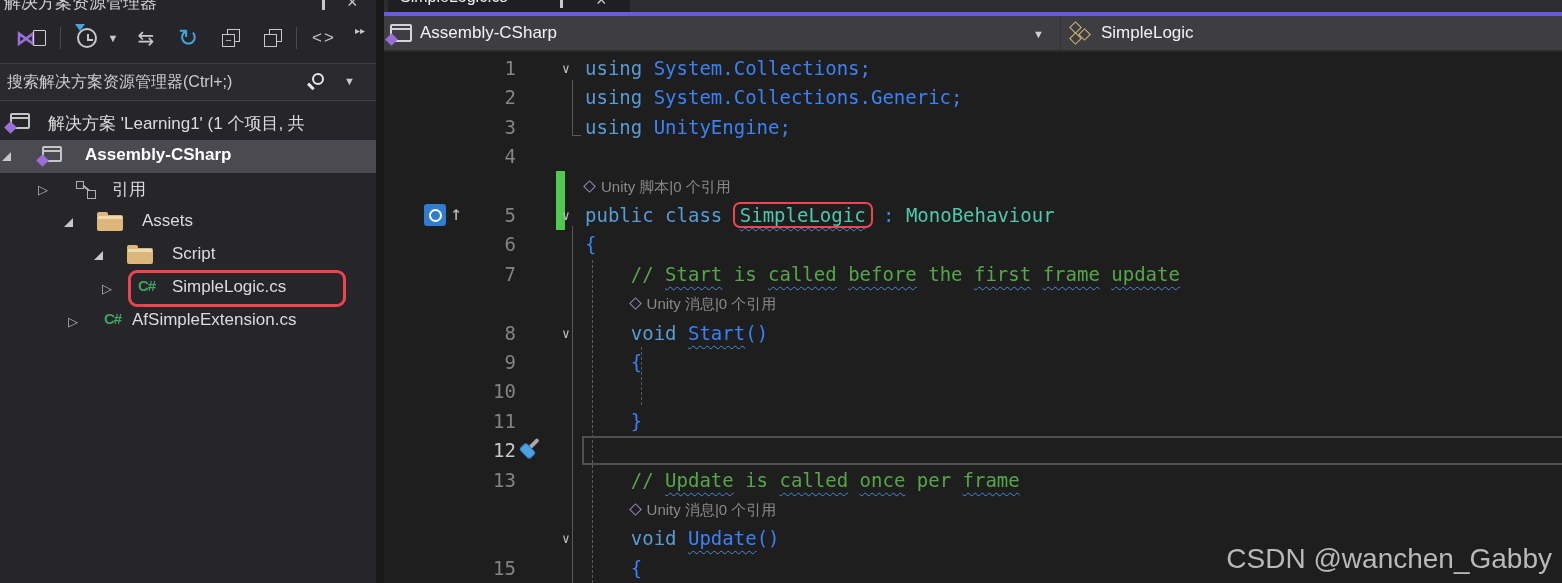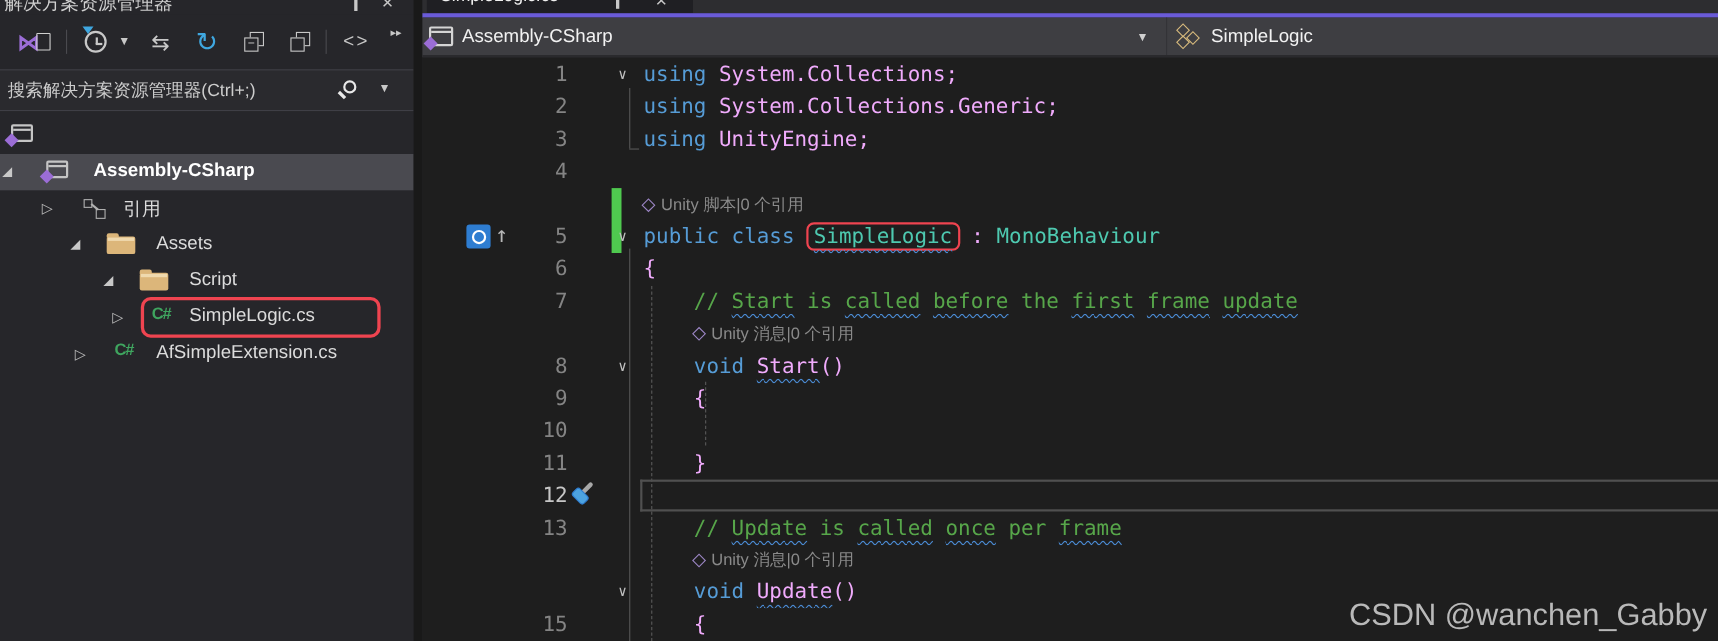--- a/index.html
+++ b/index.html
@@ -85,21 +85,21 @@
   .class-ic .d1 { left:2px; top:1px; } .class-ic .d2 { left:11px; top:8px; } .class-ic .d3 { left:2px; top:12px; }
 
   
   #code { position:absolute; left:0; top:54px; width:1178px; height:529px;
     font-family:"DejaVu Sans Mono","Liberation Mono",monospace; font-size:19px; }
   .crow { position:absolute; left:0; width:1178px; height:29px; line-height:29px; white-space:pre; }
   .lnum { position:absolute; left:0; top:0; width:132px; text-align:right; color:#848484; font-size:19px; }
   .lnum.cur { color:#c6c6c6; }
   .chev { position:absolute; left:178px; top:0; color:#c0c0c0; font-size:13px; }
   .ctext { position:absolute; left:201px; top:0; }
-  .kw { color:#569cd6; } .pl { color:#f0abfc; } .ty { color:#4ec9b0; } .cm { color:#57a64a; }
+  .kw { color:#569cd6; } .pl { color:#3b82f6; } .ty { color:#4ec9b0; } .cm { color:#57a64a; }
   .sq { text-decoration:underline; text-decoration-style:wavy; text-decoration-color:#4a8bd4;
     text-decoration-thickness:1.4px; text-underline-offset:5px; }
   .tok-box { border:2.5px solid #ef4450; border-radius:7px; padding:0 5px; margin:0 -1px; }
   .lens { position:absolute; top:0; height:29px; color:#8a8a8a;
     font-size:15px; font-family:"Liberation Sans",sans-serif; line-height:29px; display:flex; align-items:center; }
   .lens .ucube { width:9px; height:9px; border:1.6px solid #9b85c4; transform:rotate(45deg); margin-right:7px; flex:none; }
   #green-bar { position:absolute; left:172px; top:117px; width:9px; height:59px; background:#4fc94f; }
   .oline { position:absolute; width:1px; background:#585858; left:188px; }
   .oline-foot { position:absolute; height:1px; background:#585858; }
   .iguide { position:absolute; width:0; border-left:1px dashed #5a5a5a; }
@@ -168,20 +168,21 @@
     <span class="ph">搜索解决方案资源管理器(Ctrl+;)</span>
     <span class="mag"></span>
     <span class="sdd">▼</span>
   </div>
 
   <div id="tree">
       <div class="trow" style="top: 3px;">
         <span class="win-ic" style="left: 10px;">
           <span class="cube" style="left: -6px; top: 8px;"></span>
         </span>
+        <span class="tr-label" style="left: 48px;">解决方案 'Learning1' (1 个项目, 共</span>
       </div>
       <div class="trow sel" style="top: 36px;">
         <span class="arr-exp" style="left: 2px;"></span>
         <span class="win-ic" style="left: 42px;">
           <span class="cube" style="left: -6px; top: 8px;"></span>
         </span>
         <span class="tr-label bold" style="left: 85px;">Assembly-CSharp</span>
       </div>
       <div class="trow" style="top: 69px;">
         <span class="arr-col" style="left: 38px;">▷</span>
@@ -204,21 +205,21 @@
       </div>
       <div class="trow" style="top: 168px;">
         <span class="arr-col" style="left: 102px;">▷</span>
         <span class="cs-ic" style="left: 138px;">C#</span>
         <span class="tr-label" style="left: 172px;">SimpleLogic.cs</span>
         <span class="redbox-tree"></span>
       </div>
       <div class="trow" style="top: 201px;">
         <span class="arr-col" style="left: 68px;">▷</span>
         <span class="cs-ic" style="left: 104px;">C#</span>
-        <span class="tr-label" style="left: 142px;">AfSimpleExtension.cs</span>
+        <span class="tr-label" style="left: 132px;">AfSimpleExtension.cs</span>
       </div>
     </div>
 </div>
 
 <div id="v-divider"></div>
 
 <div id="editor">
   <div id="tabstrip">
     <div id="tab-active">
       <span class="tlabel">SimpleLogic.cs</span>

